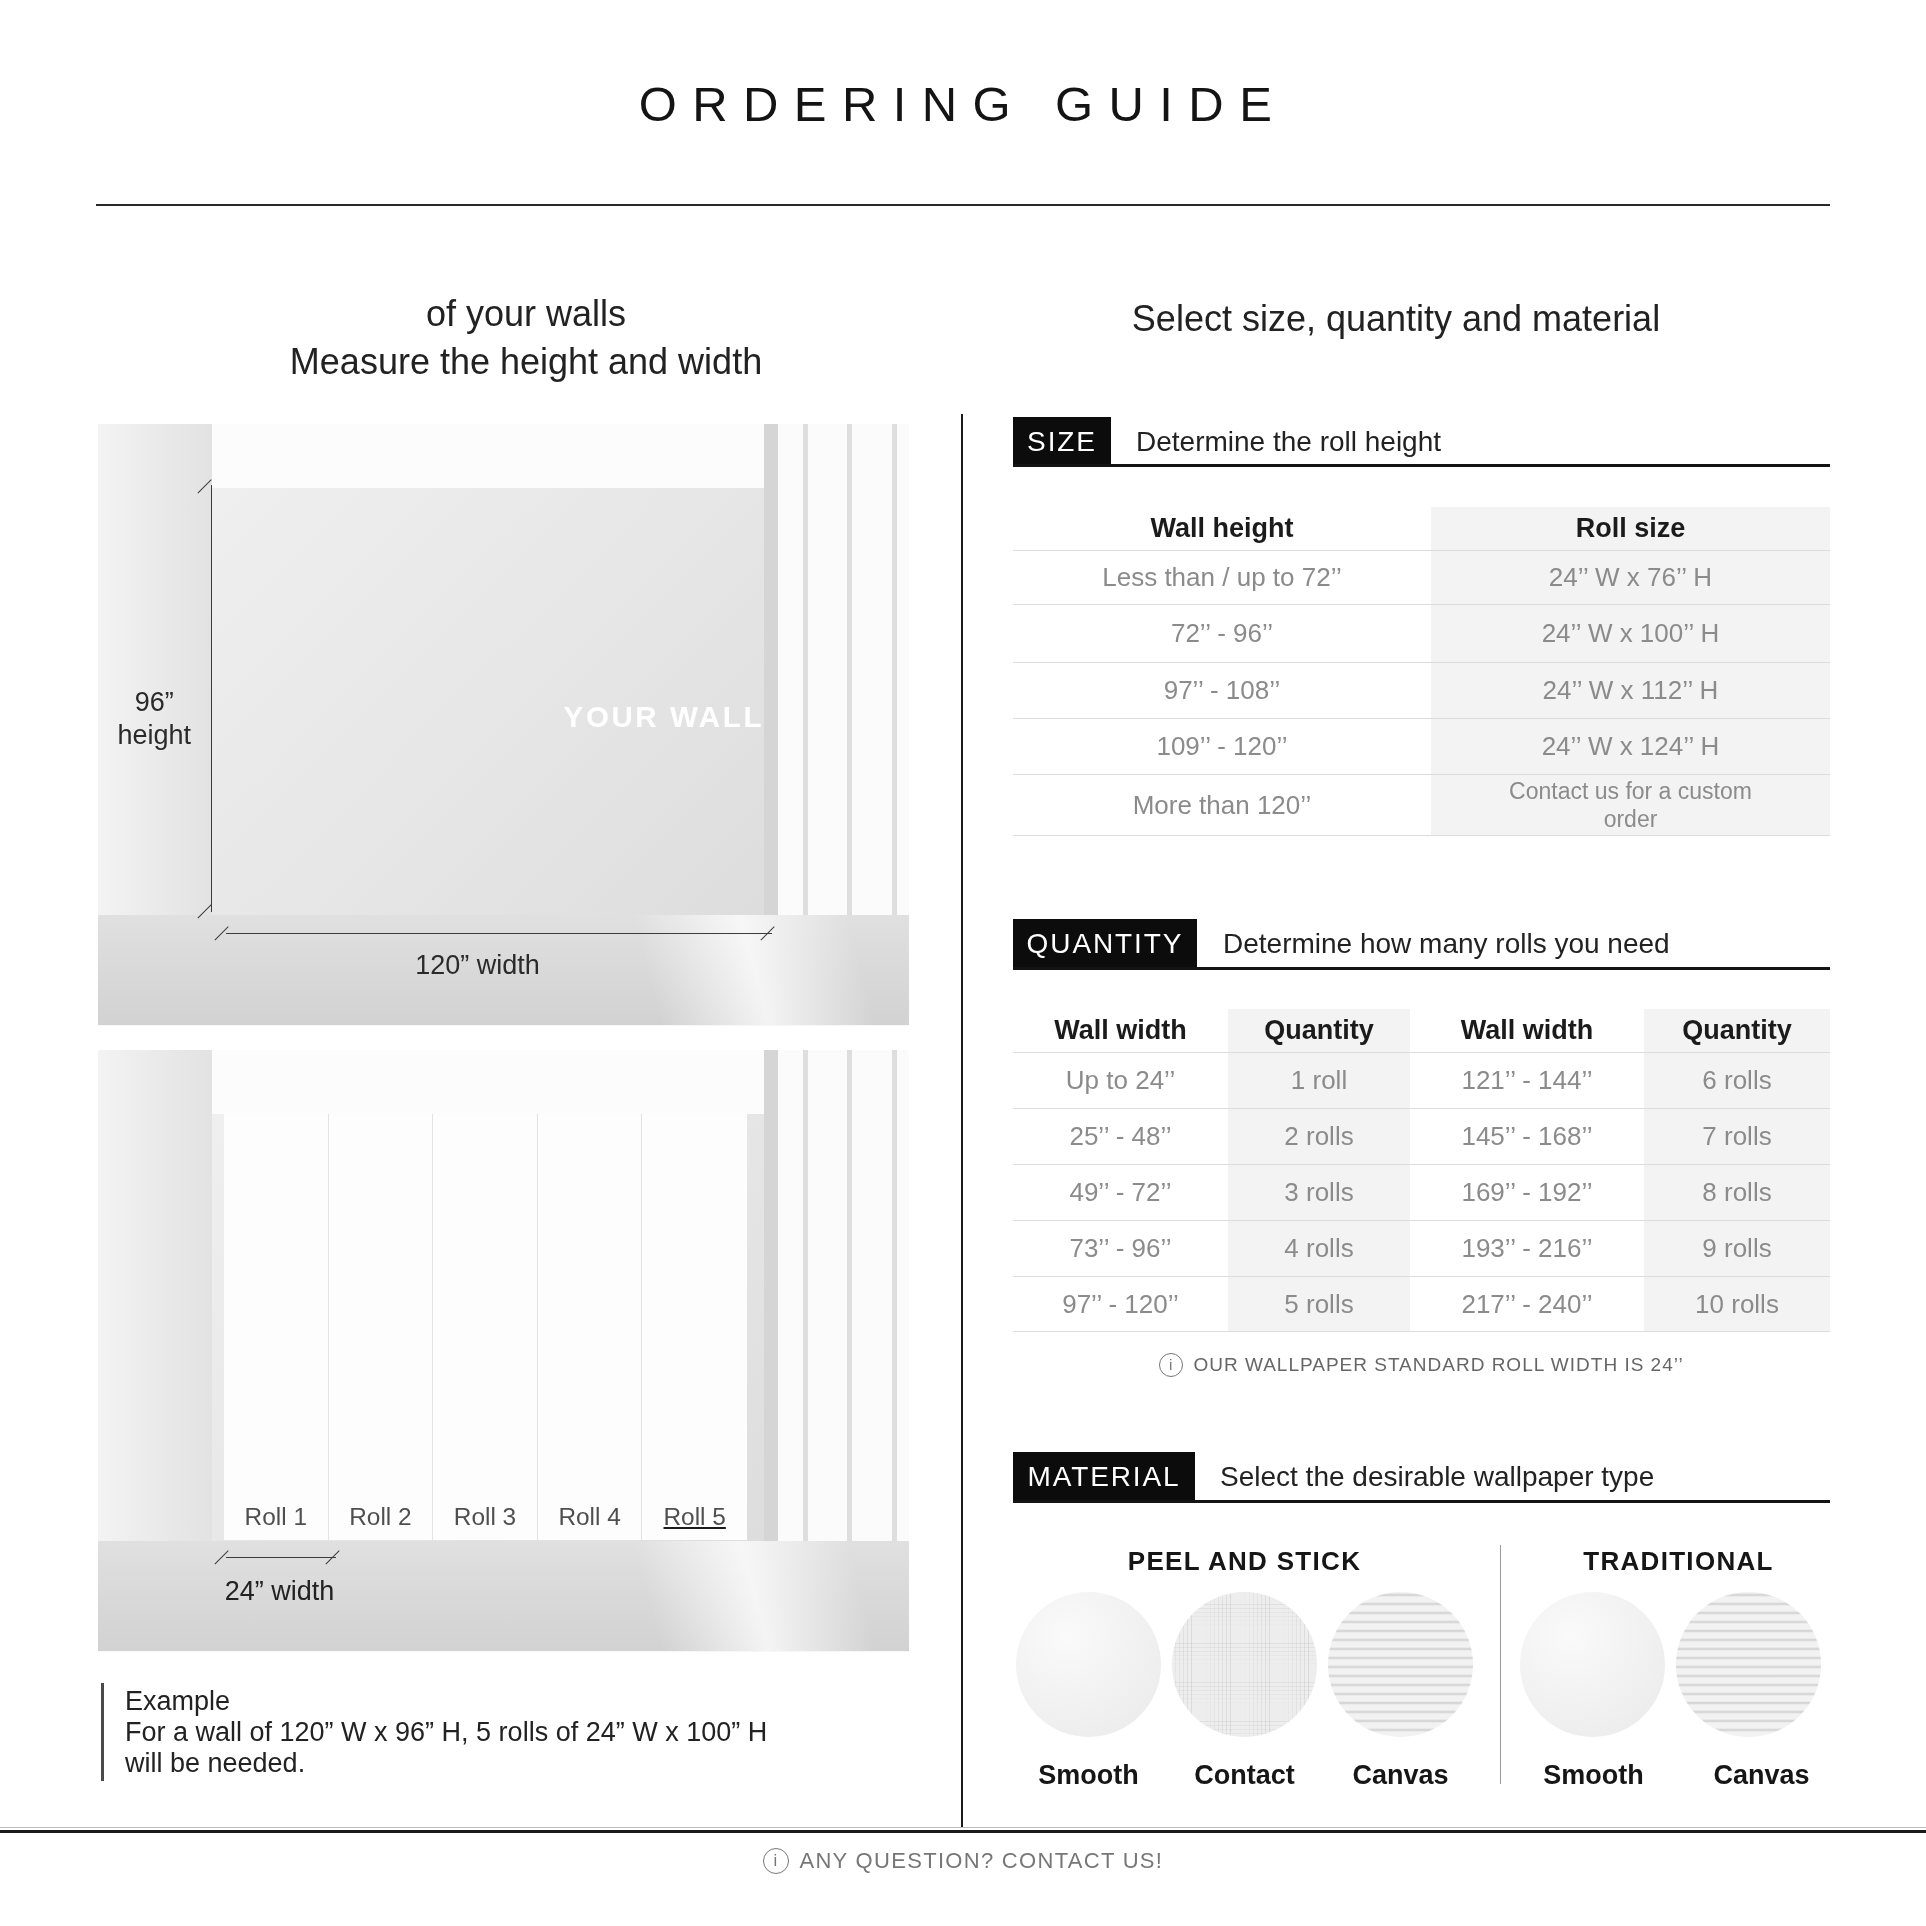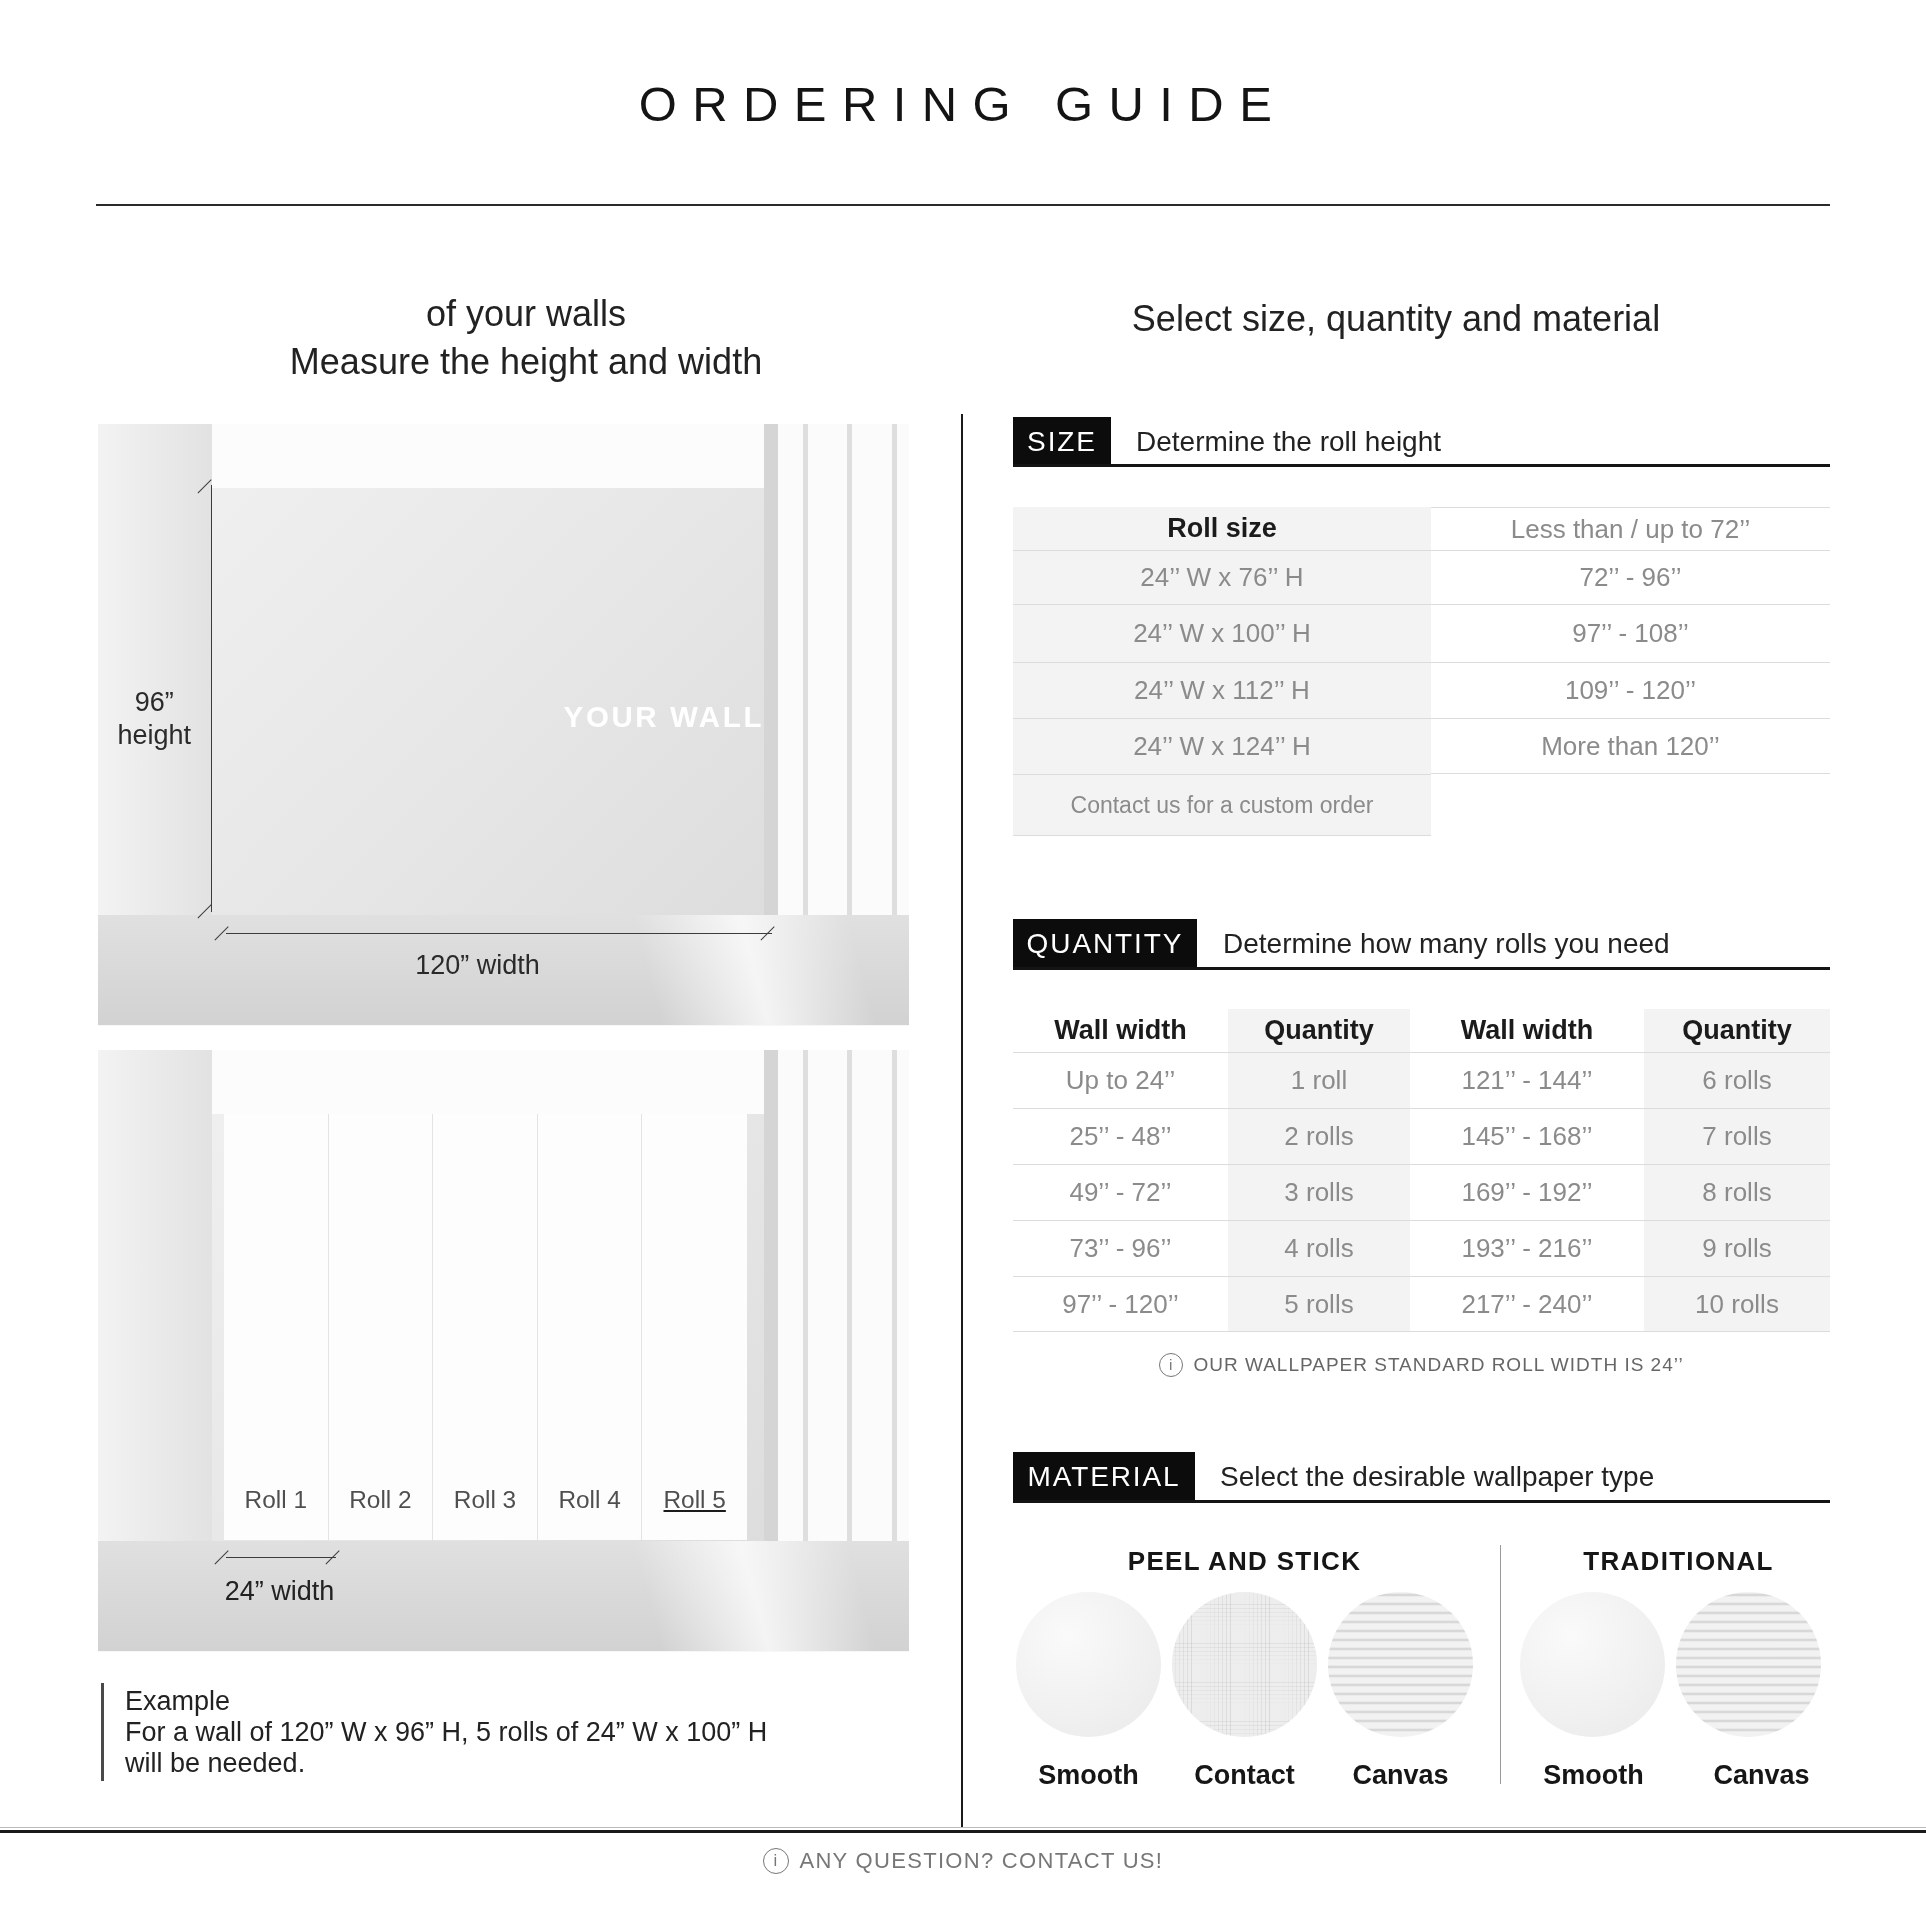--- a/index.html
+++ b/index.html
@@ -30,21 +30,21 @@
          background:linear-gradient(75deg,rgba(255,255,255,0) 10%,rgba(255,255,255,.75) 45%,rgba(255,255,255,0) 80%);}
   .dimline-v{width:1.3px;background:#3c3c3c;}
   .dimline-h{height:1.3px;background:#3c3c3c;}
   .tick{width:1.3px;height:19px;background:#3c3c3c;transform:rotate(45deg);}
   .room-label{font-size:27px;color:#2a2a2a;text-align:center;line-height:33px;}
   .your-wall{left:114px;top:276px;width:552px;text-align:right;color:#ffffff;
              font-size:29.5px;font-weight:700;letter-spacing:2.6px;}
   .panels{left:126px;top:64px;width:523px;height:426px;display:grid;
           grid-template-columns:repeat(5,1fr);}
   .panel{background:#fdfdfd;border-right:1.3px solid #e3e3e3;display:flex;align-items:flex-end;
-         justify-content:center;padding-bottom:26px;box-sizing:border-box;}
+         justify-content:center;padding-bottom:9px;box-sizing:border-box;}
   .panel:last-child{border-right:none;text-decoration:underline;}
   .panel span{font-size:24.4px;color:#4f4f4f;}
   
   .example-bar{left:101px;top:1683px;width:2.6px;height:98px;background:#4a4a4a;}
   .example-text{left:125px;top:1686px;width:809px;font-size:27px;line-height:31px;color:#222;}
   
   .badge{background:#0c0c0c;color:#ffffff;font-size:28px;letter-spacing:1.9px;font-weight:500;}
   .sec-rule{height:2.6px;background:#141414;left:1013px;width:817px;}
   .sec-heading{font-size:28px;color:#222;display:flex;align-items:center;}
   
@@ -172,20 +172,21 @@
     <div>Example</div>
     <div>For a wall of 120” W x 96” H, 5 rolls of 24” W x 100” H</div>
     <div>will be needed.</div>
   </div>
 
   <div class="abs badge ctr" style="left:1013px;top:417px;width:98px;height:50px;">SIZE</div>
   <div class="abs sec-heading" style="left:1136px;top:417px;height:50px;">Determine the roll height</div>
   <div class="abs sec-rule" style="top:464px;"></div>
 
   <div class="abs tbl size-tbl">
+    <div class="th">Wall height</div>
     <div class="th gray">Roll size</div>
 
     <div class="td bt">Less than / up to 72’’</div>
     <div class="td bt gray">24’’ W x 76’’ H</div>
 
     <div class="td bt">72’’ - 96’’</div>
     <div class="td bt gray">24’’ W x 100’’ H</div>
 
     <div class="td bt">97’’ - 108’’</div>
     <div class="td bt gray">24’’ W x 112’’ H</div>

